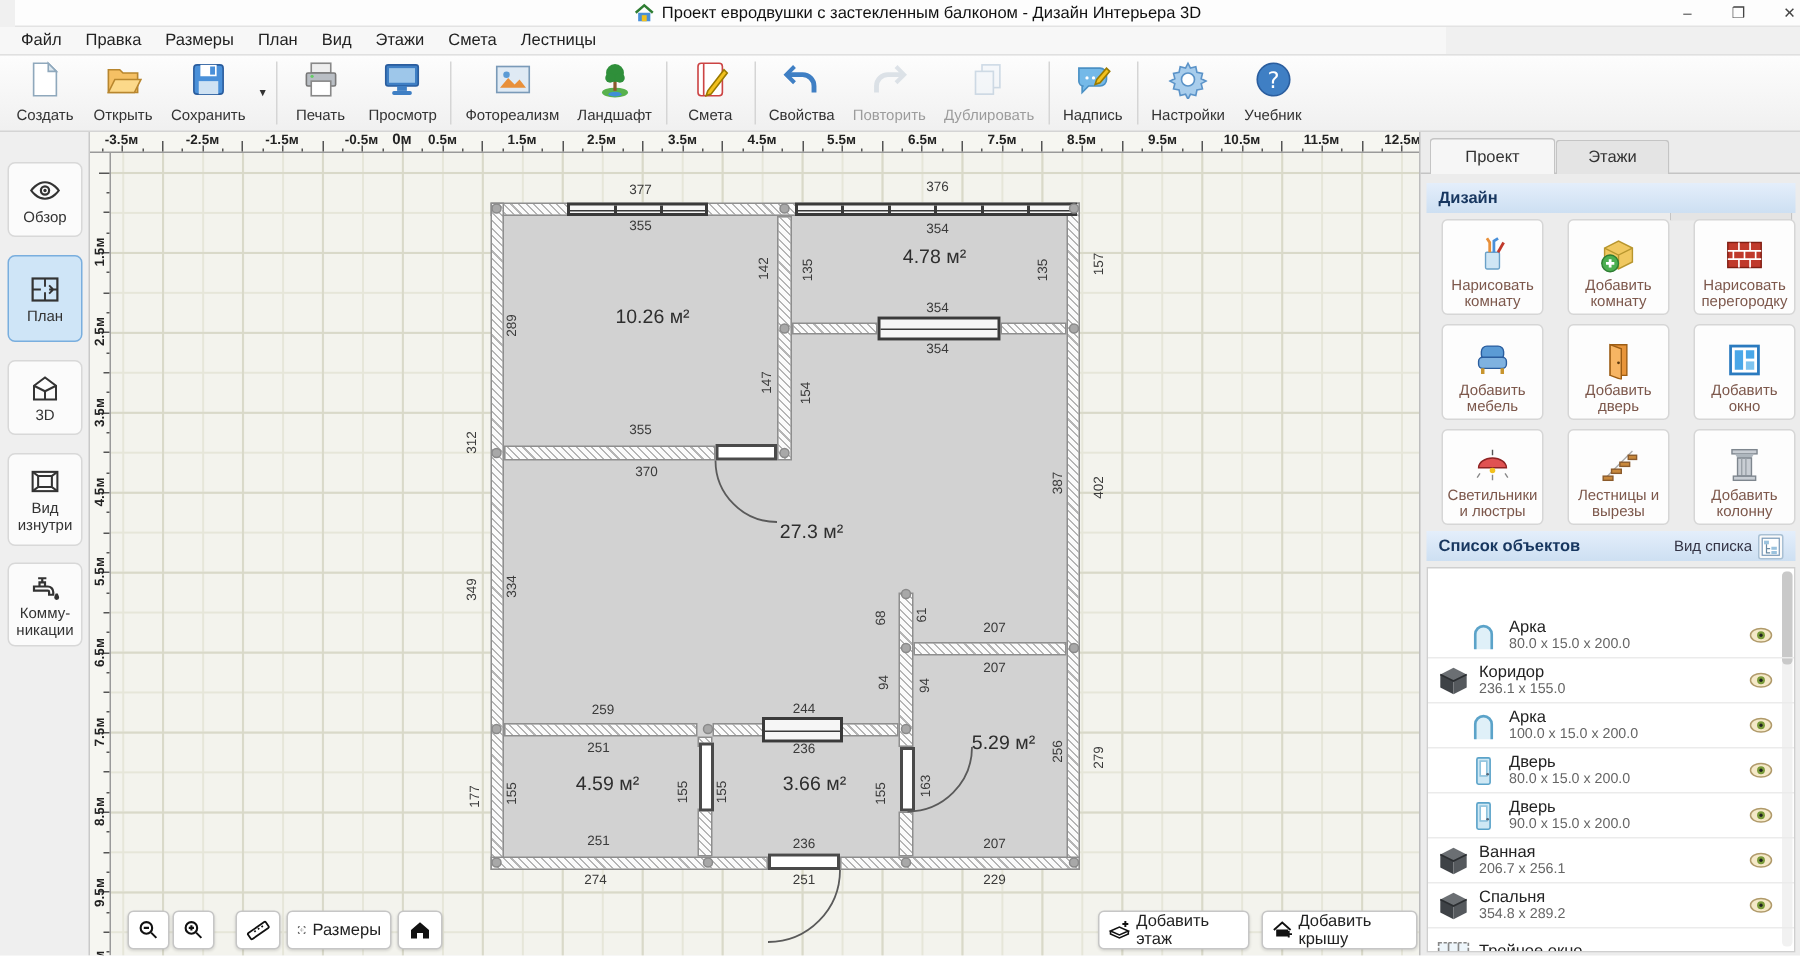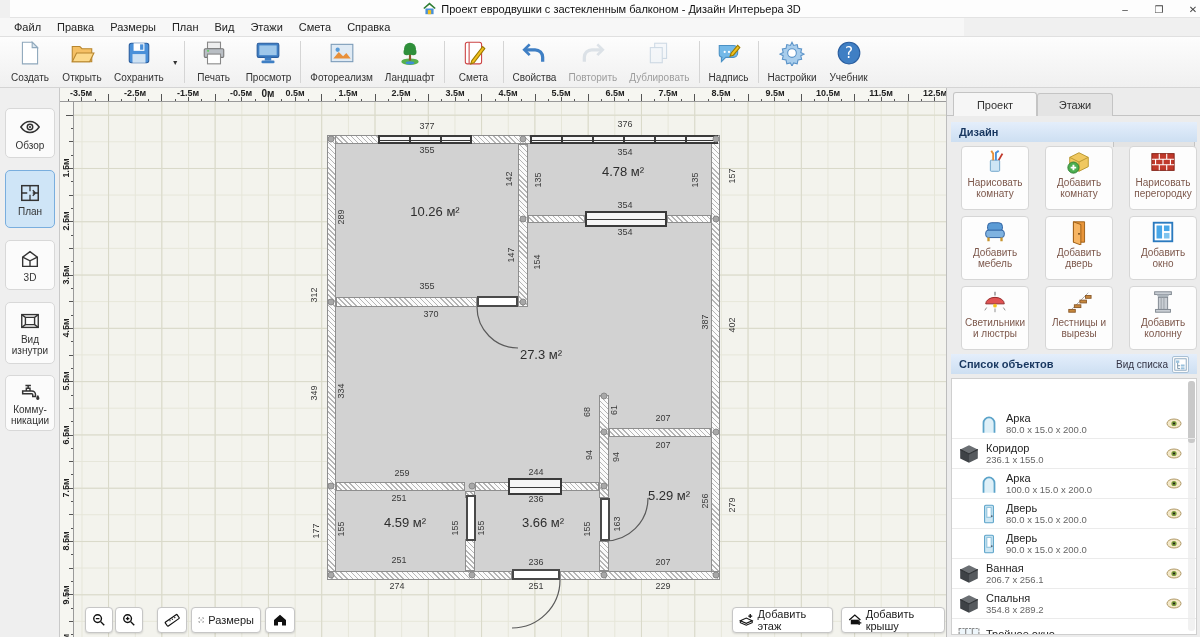--- a/index.html
+++ b/index.html
@@ -64,21 +64,21 @@
   .fbtn { position:absolute; height:26px; background:#fff; border:1px solid #c6c6c6; border-radius:4px; box-shadow:0 1px 2px rgba(0,0,0,.12); display:flex; align-items:center; justify-content:center; gap:4px; font-size:11px; color:#222; z-index:40; padding:0 6px; }
   .fbtn svg { width:16px; height:16px; }
 
   
   .rpanel { position:absolute; left:946px; top:88px; width:254px; height:549px; background:#ececec; border-left:1px solid #bdbdbd; }
   .tabs { position:absolute; left:0; top:2px; width:254px; height:26px; border-bottom:1px solid #c4c4c4; }
   .tab { position:absolute; top:3px; height:23px; background:#e4e4e4; border:1px solid #c4c4c4; border-bottom:none; border-radius:3px 3px 0 0; display:flex; align-items:center; justify-content:center; font-size:11px; color:#333; }
   .tab.active { background:#f6f6f6; height:24px; top:2px; z-index:2; }
   .phdr { position:absolute; left:4px; width:246px; height:20px; background:linear-gradient(#e4eefb,#cddff2); color:#17365f; font-weight:bold; font-size:11px; display:flex; align-items:center; padding:0 8px; }
   .dgrid { position:absolute; left:4px; top:58px; width:246px; display:grid; grid-template-columns:78px 78px 78px; grid-auto-rows:64px; gap:6px; }
-  .dbtn { background:#fdfdfd; border:1px solid #d6d6d6; border-radius:4px; display:flex; flex-direction:column; align-items:center; justify-content:flex-start; text-align:center; font-size:10px; color:#7d584c; line-height:11px; padding:2px;margin-left:10px; }
+  .dbtn { background:#fdfdfd; border:1px solid #d6d6d6; border-radius:4px; display:flex; flex-direction:column; align-items:center; justify-content:flex-end; text-align:center; font-size:10px; color:#7d584c; line-height:11px; padding:2px;margin-left:10px; }
   .dbtn svg { width:26px; height:26px; margin-bottom:2px; }
   .viewlbl { font-weight:normal; font-size:10px; color:#334; margin-left:auto; display:flex; align-items:center; gap:4px; }
   .viewbtn { width:17px; height:17px; background:#fafafa; border:1px solid #a9c0d4; border-radius:2px; display:flex; align-items:center; justify-content:center; }
   .olist { position:absolute; left:4px; top:290px; width:246px; height:257px; background:#fff; border:1px solid #cfcfcf; overflow:hidden; }
   .orow { position:absolute; left:0; width:244px; height:30px; border-bottom:1px solid #ebebeb; display:flex; align-items:center; }
   .orow .oic { width:22px; height:22px; margin:0 6px 0 6px; flex:0 0 auto; }
   .orow .otxt { display:flex; flex-direction:column; }
   .orow .oname { font-size:11px; color:#222; }
   .orow .osize { font-size:9.5px; color:#666; }
   .orow .oeye { margin-left:auto; margin-right:14px; width:16px; height:11px; }
@@ -105,21 +105,21 @@
   </div>
 
   <div class="menubar" id="menubar">
       <div class="menuitem">Файл</div>
       <div class="menuitem">Правка</div>
       <div class="menuitem">Размеры</div>
       <div class="menuitem">План</div>
       <div class="menuitem">Вид</div>
       <div class="menuitem">Этажи</div>
       <div class="menuitem">Смета</div>
-      <div class="menuitem">Справка</div>
+      <div class="menuitem">Лестницы</div>
     </div>
 
   <div class="toolbar" id="toolbar">
       <div class="tbtn">
         <svg viewBox="0 0 24 24" class="ticon28">
           <path d="M5 2h9l5 5v15H5z" fill="#fff" stroke="#8fa8bc"></path>
           <path d="M14 2l5 5h-5z" fill="#dde8f0" stroke="#8fa8bc"></path>
         </svg>
         <span class="tlabel">Создать</span>
       </div>

